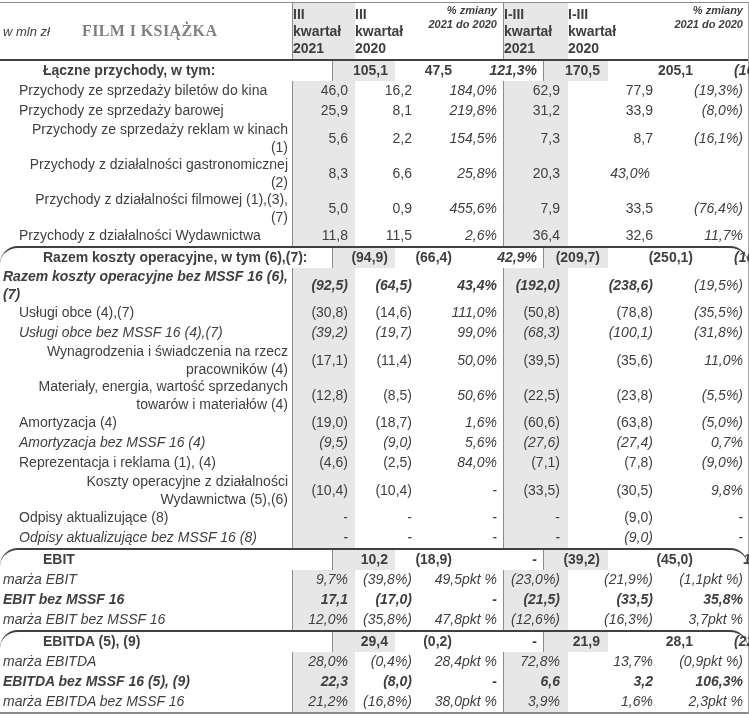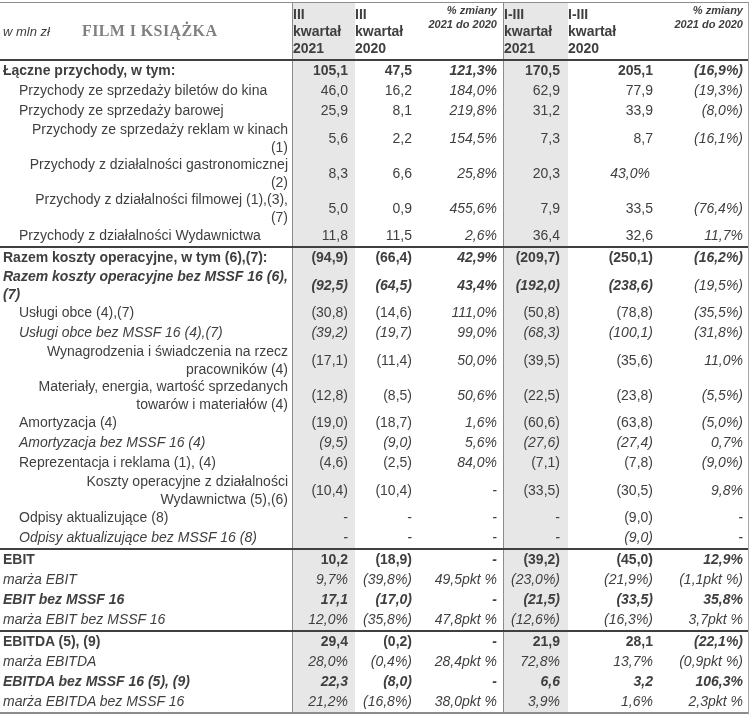--- a/index.html
+++ b/index.html
@@ -38,27 +38,27 @@
     margin-left:32px;
   }
   .hcol{display:flex;flex-direction:column;justify-content:center;
         font-weight:bold;font-size:14px;line-height:17px;text-align:left;}
   .hcol span{display:block;}
   .hpct{display:flex;flex-direction:column;justify-content:flex-start;
         font-weight:bold;font-style:italic;font-size:11px;line-height:14px;text-align:right;}
   .hpct span{display:block;}
   
   .section{border-top:0;}
-  .section.sep{border-top:2px solid var(--section-line,#404040);}
+  .section.sep{border-top:2px solid var(--section-line,#404040);border-radius:18px;}
   .row{display:flex;min-height:20px;font-size:14px;line-height:17.5px;}
   .row .lab{display:flex;align-items:center;}
   .row .lab span{display:block;text-indent:0;}
   .row .lab.ind span{text-indent:16px;text-align:right;}
   .num{display:flex;align-items:center;justify-content:flex-end;padding-top:1px;padding-bottom:1px;}
-  .row.bold{font-weight:bold;}
+  .row.bold{font-weight:bold;margin-left:40px;}
   .row.bold-italic{font-weight:bold;font-style:italic;}
   .row.italic{font-style:italic;}
   .pct{font-style:italic;}
   .wnormal{font-weight:normal;}
 </style>
 </head>
 <body>
 
 <div class="tbl">
 

